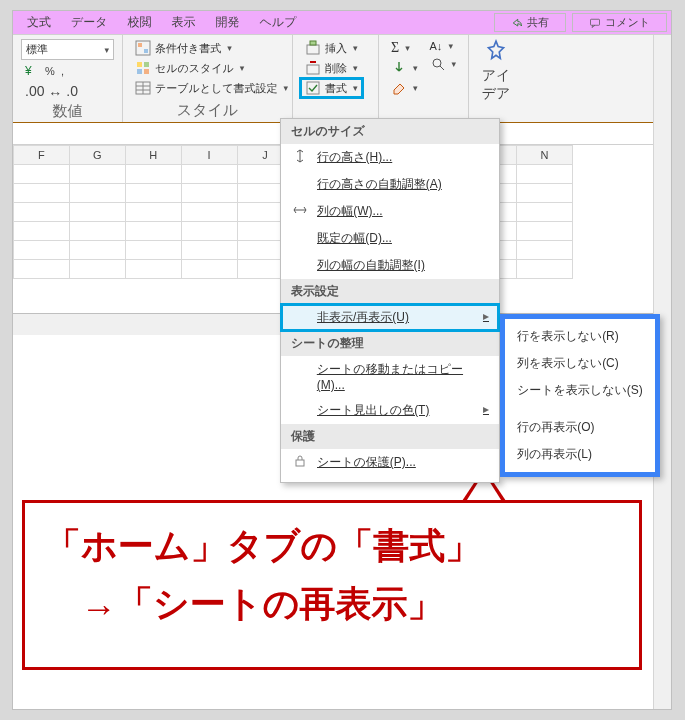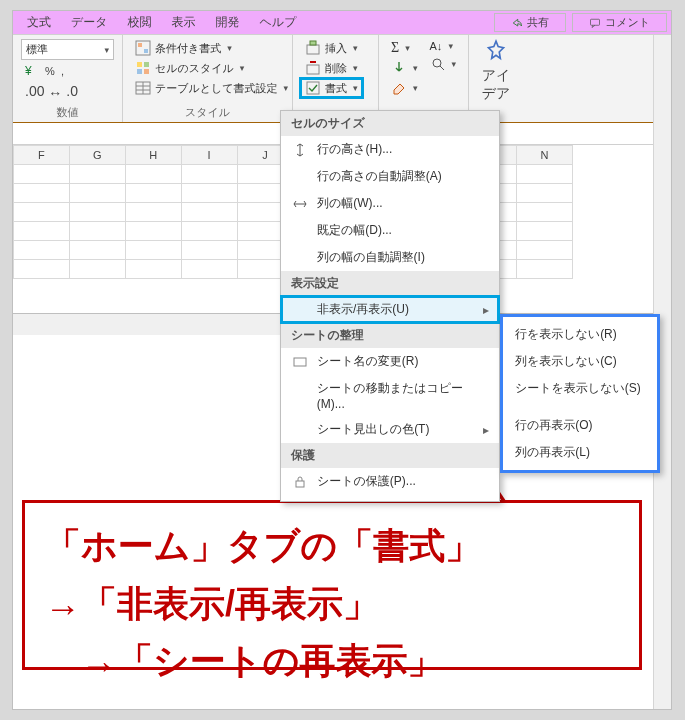--- a/index.html
+++ b/index.html
@@ -47,21 +47,21 @@
     border-bottom: 1px solid #a16207;
     height: 88px;
   }
   .group {
     border-right: 1px solid #d0d0d0;
     padding: 4px 8px 2px 8px;
     display: flex; flex-direction: column;
   }
   .group-body { flex:1; display:flex; gap:4px; }
   .group-label {
-    text-align:center; font-size:11px; color:#666; padding-top:2px;
+    text-align:center; font-size:15px; color:#666; padding-top:2px;
   }
   .btnstack { display:flex; flex-direction:column; gap:2px; }
   .rbtn {
     display:flex; align-items:center; gap:4px;
     padding:1px 4px; font-size:11px; color:#333;
     white-space:nowrap;
   }
   .rbtn svg { width:16px; height:16px; flex:none; }
   .dd::after{
     content:"▾"; font-size:9px; margin-left:2px; color:#555;
@@ -94,52 +94,53 @@
   .sheettabs {
     position:absolute; left:0; top:168px; right:0; height:22px;
     border-top:1px solid #bfbfbf;
     background:#f0f0f0;
   }
   .sheettab-icon{ position:absolute; left:278px; top:3px; }
 
   
   .menu {
     position:absolute;
-    left:280px; top:110px;
+    left:280px; top:118px;
     width:220px;
     background:#fff;
     border:1px solid #bfbfbf;
     box-shadow: 3px 3px 6px rgba(0,0,0,.25);
     font-size:12px;
     z-index:5;
     padding-bottom:6px;
   }
   .menu .header {
     background:#e9e9e9; font-weight:bold; padding:4px 10px;
     color:#555;
   }
   .menu .item {
-    display:flex; align-items:center; gap:8px;
+    display:flex; align-items:flex-start; gap:8px;
     padding:5px 10px 5px 10px; cursor:default;
     color:#333;
+    text-decoration:underline;
   }
   .menu .item .ico { width:18px; display:flex; justify-content:center; }
   .menu .item.submenu .arrow { margin-left:auto; color:#666; }
   .menu .item.hl {
     outline:3px solid #00a3e0; outline-offset:-2px;
     background:#e6f4fb;
   }
 
   
   .submenu-panel {
     position:absolute;
     left:500px; top:314px;
     width:160px;
     background:#fff;
-    border:3px solid #3b82f6;
+    border:5px solid #3b82f6;
     box-shadow: 3px 3px 6px rgba(0,0,0,.25);
     font-size:12px; z-index:6;
     padding:4px 0;
   }
   .submenu-panel .sitem{
     padding:5px 12px; cursor:default; color:#333;
   }
   .submenu-panel .sitem.hl{
     outline:3px solid #00a3e0; outline-offset:-2px;
     background:#e6f4fb;
@@ -479,28 +480,20 @@
 
   <div class="header">表示設定</div>
   <div class="item submenu hl">
     <span class="ico"></span>
     <span>非表示/再表示(U)</span>
     <span class="arrow">▸</span>
   </div>
 
   <div class="header">シートの整理</div>
   <div class="item">
-    <span class="ico">
-        <svg width="14" height="14" viewBox="0 0 14 14">
-          <rect x="1" y="3" width="12" height="8" fill="none" stroke="#888"></rect>
-        </svg>
-      </span>
-    <span>シート名の変更(R)</span>
-  </div>
-  <div class="item">
     <span class="ico"></span>
       <span>シートの移動またはコピー(M)...</span>
   </div>
   <div class="item submenu">
     <span class="ico"></span>
       <span>シート見出しの色(T)</span>
     <span class="arrow">▸</span>
   </div>
 
   <div class="header">保護</div>
@@ -520,15 +513,14 @@
   <div class="sitem">列を表示しない(C)</div>
   <div class="sitem">シートを表示しない(S)</div>
   <div class="gap"></div>
   <div class="sitem">行の再表示(O)</div>
   <div class="sitem">列の再表示(L)</div>
 </div>
 
 <div class="callout-tail"></div>
 <div class="callout">
   <div>「ホーム」タブの「書式」</div>
-  <div>→「非表示/再表示」</div>
   <div>　→「シートの再表示」</div>
 </div>
 
 </body></html>

